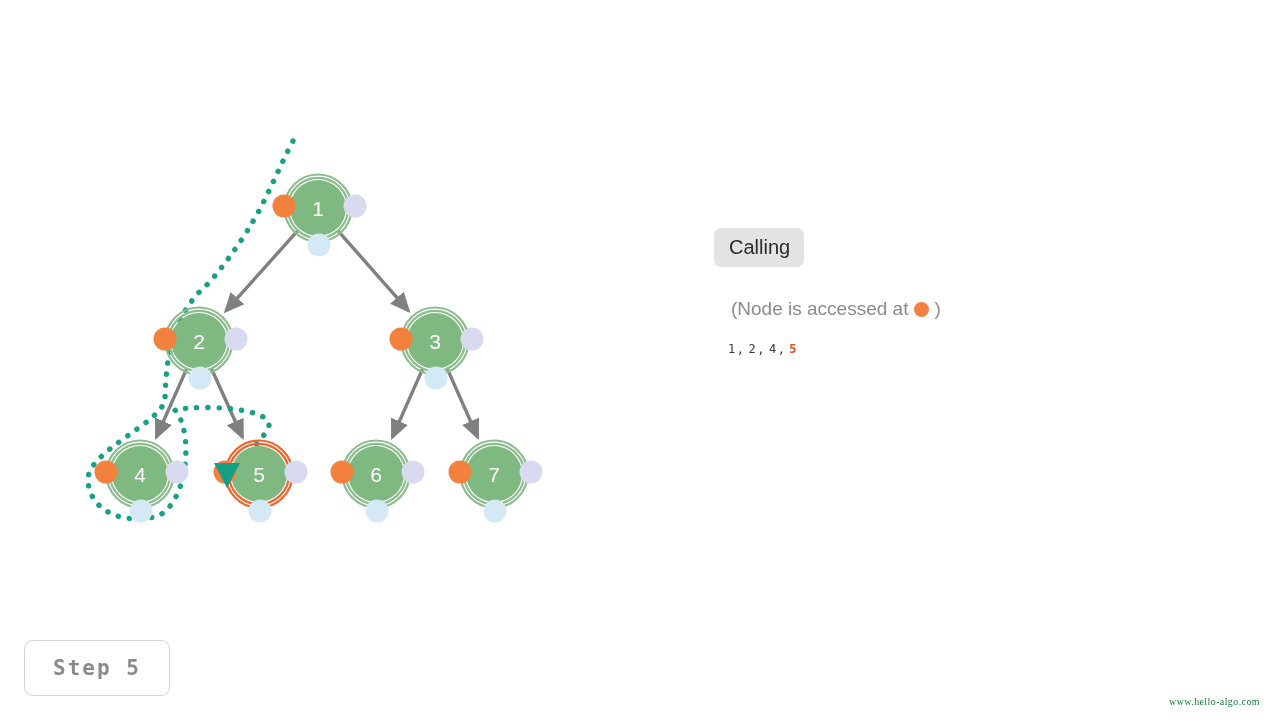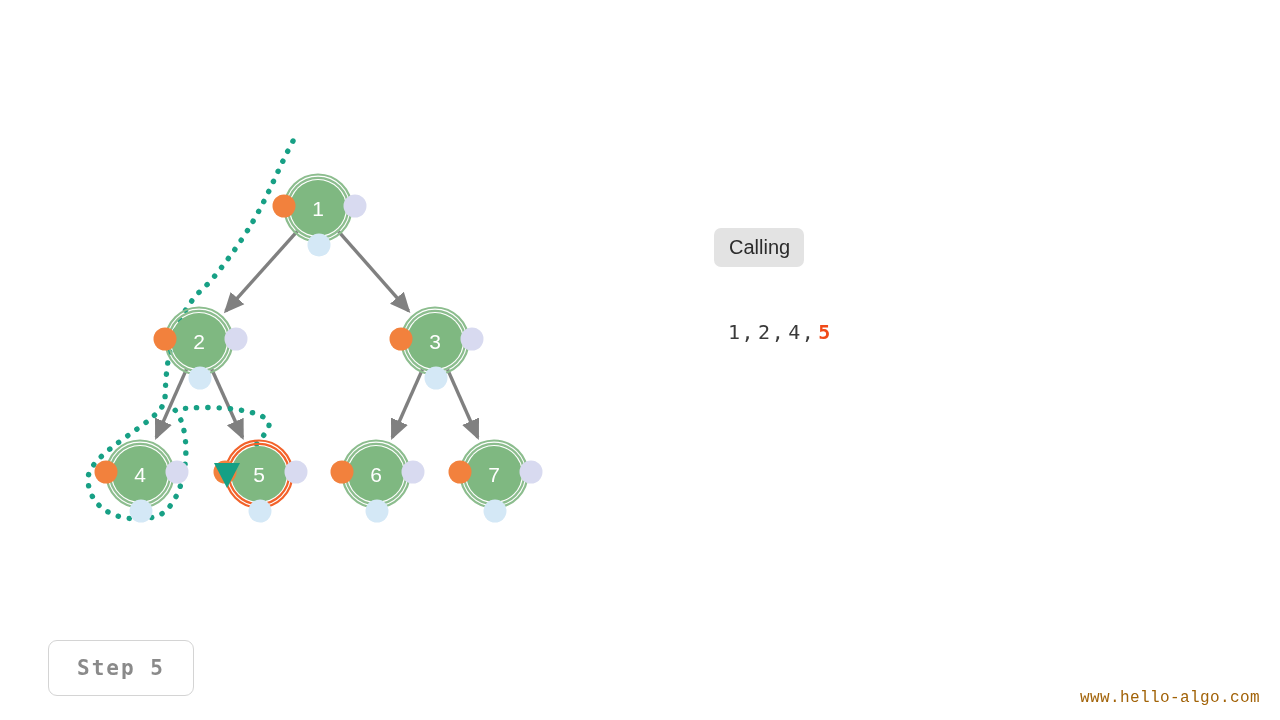--- a/index.html
+++ b/index.html
@@ -84,34 +84,34 @@
     border-radius: 50%;
     background: #f2813d;
     vertical-align: -2px;
     margin: 0 5px 0 6px;
   }
 
   #sequence {
     margin-top: 22px;
     margin-left: 14px;
     font-family: "DejaVu Sans Mono", "Liberation Mono", monospace;
-    font-size: 20px;
+    font-size: 12px;
     color: #3a3a3a;
     letter-spacing: 1.5px;
   }
   #sequence .seq-item { margin-right: 3px; }
   #sequence .seq-current {
     color: #f04a18;
     font-weight: bold;
   }
 
   
   #step-badge {
     position: absolute;
-    left: 48px;
+    left: 24px;
     top: 640px;
     width: 144px;
     height: 54px;
     border: 1.5px solid #d4d4d4;
     border-radius: 9px;
     display: flex;
     align-items: center;
     justify-content: center;
     font-family: "DejaVu Sans Mono", "Liberation Mono", monospace;
     font-size: 21px;
@@ -119,23 +119,23 @@
     color: #8a8a8a;
     letter-spacing: 2px;
     background: #ffffff;
   }
 
   
   #watermark {
     position: absolute;
     right: 20px;
     bottom: 13px;
-    font-family: Liberation Mono, monospace;
-    font-size: 16px;
-    color: #a16207;
+    font-family: Liberation Serif, serif;
+    font-size: 10px;
+    color: #15803d;
     letter-spacing: .4px;
   }
 </style>
 </head>
 <body>
 
 <div id="stage">
 
   <div id="tree-canvas">
     <svg id="tree-svg" width="640" height="600" viewBox="0 0 640 600">
@@ -230,20 +230,23 @@
   <div id="info-panel">
 
     <div id="legend">
       <div class="legend-row">
         <span class="legend-chip active">Calling</span>
       </div>
     </div>
 
     <div id="traversal-block">
       <div class="traversal-heading">
+        <span class="traversal-note">
+          <span>(Node is accessed at</span><span class="note-dot" style="background: rgb(242, 129, 61);"></span><span>)</span>
+        </span>
       </div>
 
       <div id="sequence"><span class="seq-item">1,</span><span class="seq-item">2,</span><span class="seq-item">4,</span><span class="seq-item seq-current">5</span></div>
     </div>
 
   </div>
 
   <div id="step-badge">Step 5</div>
 
   <div id="watermark">www.hello-algo.com</div>

